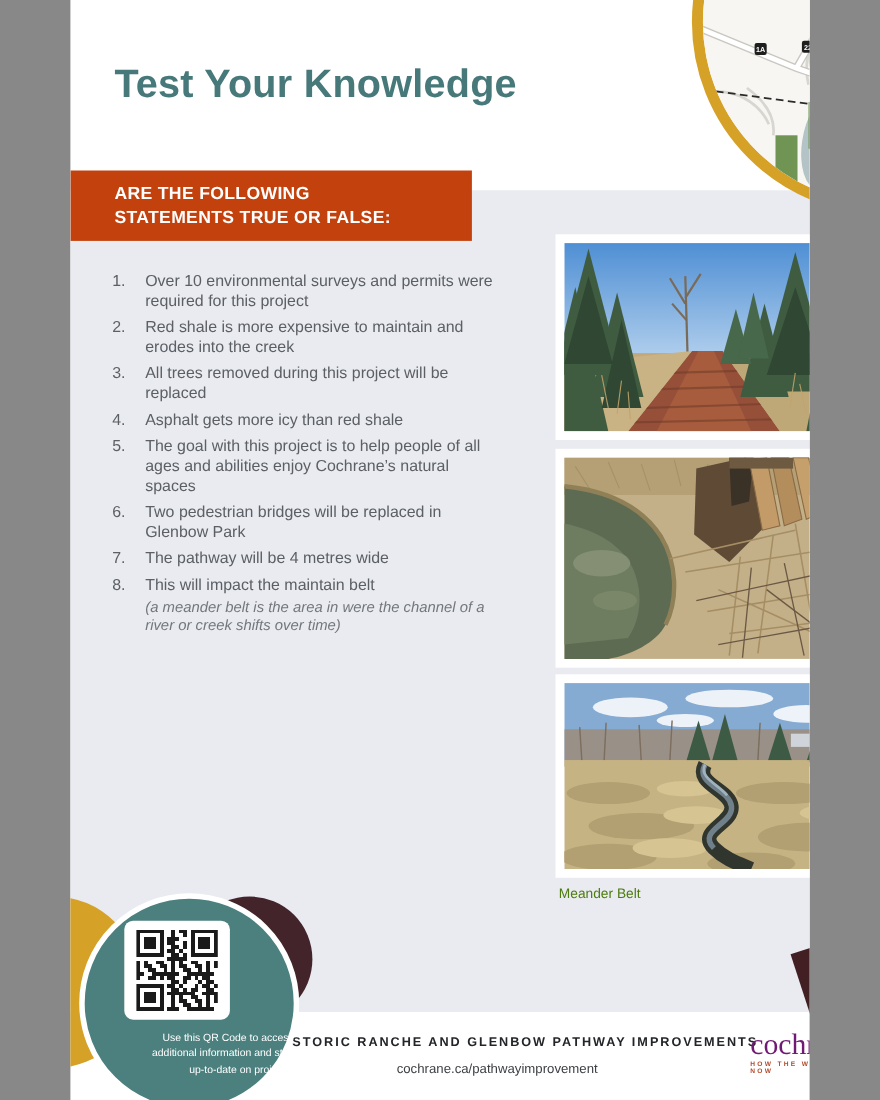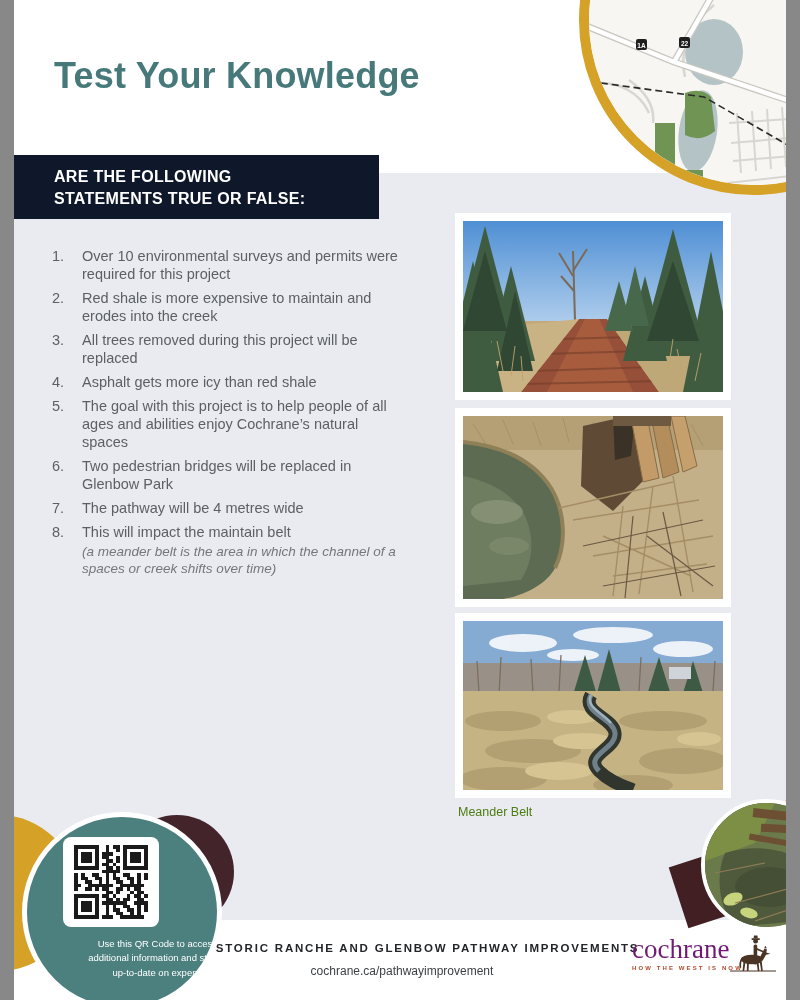--- a/index.html
+++ b/index.html
@@ -1,25 +1,25 @@
 <!DOCTYPE html>
 <html><head>
 <meta charset="utf-8">
 <style>
   html,body{margin:0;padding:0;background:#888;}
-  .page{position:relative;width:772px;height:1000px;background:#ffffff;overflow:hidden;
+  .page{position:relative;width:672px;height:1000px;background:#ffffff;overflow:hidden;
         font-family:"Liberation Sans",sans-serif;margin:0 auto;}
   .panel{position:absolute;left:0;top:173px;width:800px;height:747px;background:#e9ebf1;}
   
   .map-wrap{position:absolute;left:565px;top:-155px;width:350px;height:350px;border-radius:50%;
             border:10px solid #d6a127;background:#f7f6f2;overflow:hidden;box-sizing:border-box;z-index:2;}
   .map-wrap svg{display:block;width:330px;height:330px;}
   .title{position:absolute;left:40px;top:55px;font-size:36px;font-weight:700;color:#47797a;
          letter-spacing:.2px;z-index:2;}
-  .banner{position:absolute;left:0;top:155px;width:365px;height:64px;background:#0f172a;color:#fff;
+  .banner{position:absolute;left:0;top:155px;width:365px;height:64px;background:#c2410c;color:#fff;
           font-weight:700;font-size:16px;line-height:1.38;padding:11px 0 0 40px;box-sizing:border-box;
           letter-spacing:.3px;z-index:3;}
   .quiz{position:absolute;left:38px;top:247px;width:352px;color:#5c6065;font-size:14.5px;
         line-height:18px;z-index:2;}
   .q-item{display:flex;margin-bottom:6px;}
   .q-num{width:30px;flex:none;}
   .q-body{flex:1;}
   .q-note{font-style:italic;color:#73777c;font-size:13.5px;line-height:17px;margin-top:2px;}
   
   .frame{position:absolute;left:441px;width:276px;background:#ffffff;padding:8px;box-sizing:border-box;z-index:2;}
@@ -146,21 +146,21 @@
       <span class="q-body">Two pedestrian bridges will be replaced in Glenbow Park</span>
     </div>
     <div class="q-item">
       <span class="q-num">7.</span>
       <span class="q-body">The pathway will be 4 metres wide</span>
     </div>
     <div class="q-item">
       <span class="q-num">8.</span>
       <span class="q-body">
         <span>This will impact the maintain belt</span>
-        <div class="q-note">(a meander belt is the area in which the channel of a spaces or creek shifts over time)</div>
+        <div class="q-note">(a meander belt is the area in were the channel of a river or creek shifts over time)</div>
       </span>
     </div>
   </div>
 
   <div class="frame" id="frame1">
     <svg viewBox="0 0 260 171" preserveAspectRatio="none">
       <defs>
         <linearGradient id="sky1" x1="0" y1="0" x2="0" y2="1">
           <stop offset="0" stop-color="#4f8fd4"></stop>
             <stop offset="1" stop-color="#b6d2ee"></stop>
@@ -476,21 +476,21 @@
           <rect x="15" y="1" width="5" height="5" fill="#fff"></rect>
           <rect x="16" y="2" width="3" height="3" fill="#1a1a1a"></rect>
           <rect x="0" y="14" width="7" height="7" fill="#1a1a1a"></rect>
           <rect x="1" y="15" width="5" height="5" fill="#fff"></rect>
           <rect x="2" y="16" width="3" height="3" fill="#1a1a1a"></rect>
         </svg>
     </div>
     <div class="qr-text">
       <div>Use this QR Code to access</div>
       <div>additional information and stay</div>
-      <div>up-to-date on expensive.</div>
+      <div>up-to-date on projects.</div>
     </div>
   </div>
 
   <div class="circle gold-br"></div>
   <div class="maroon-br"></div>
   <div class="circle photo-circle">
     <svg viewBox="0 0 124 124">
       <rect width="124" height="124" fill="#6a7a4a"></rect>
       <path d="M0 0 L70 0 L50 40 L0 58 Z" fill="#7c8f45"></path>
       <path d="M20 50 C50 40 84 46 110 64 C118 80 112 104 96 118 L30 124 C14 106 10 72 20 50 Z" fill="#4f5a3d"></path>

